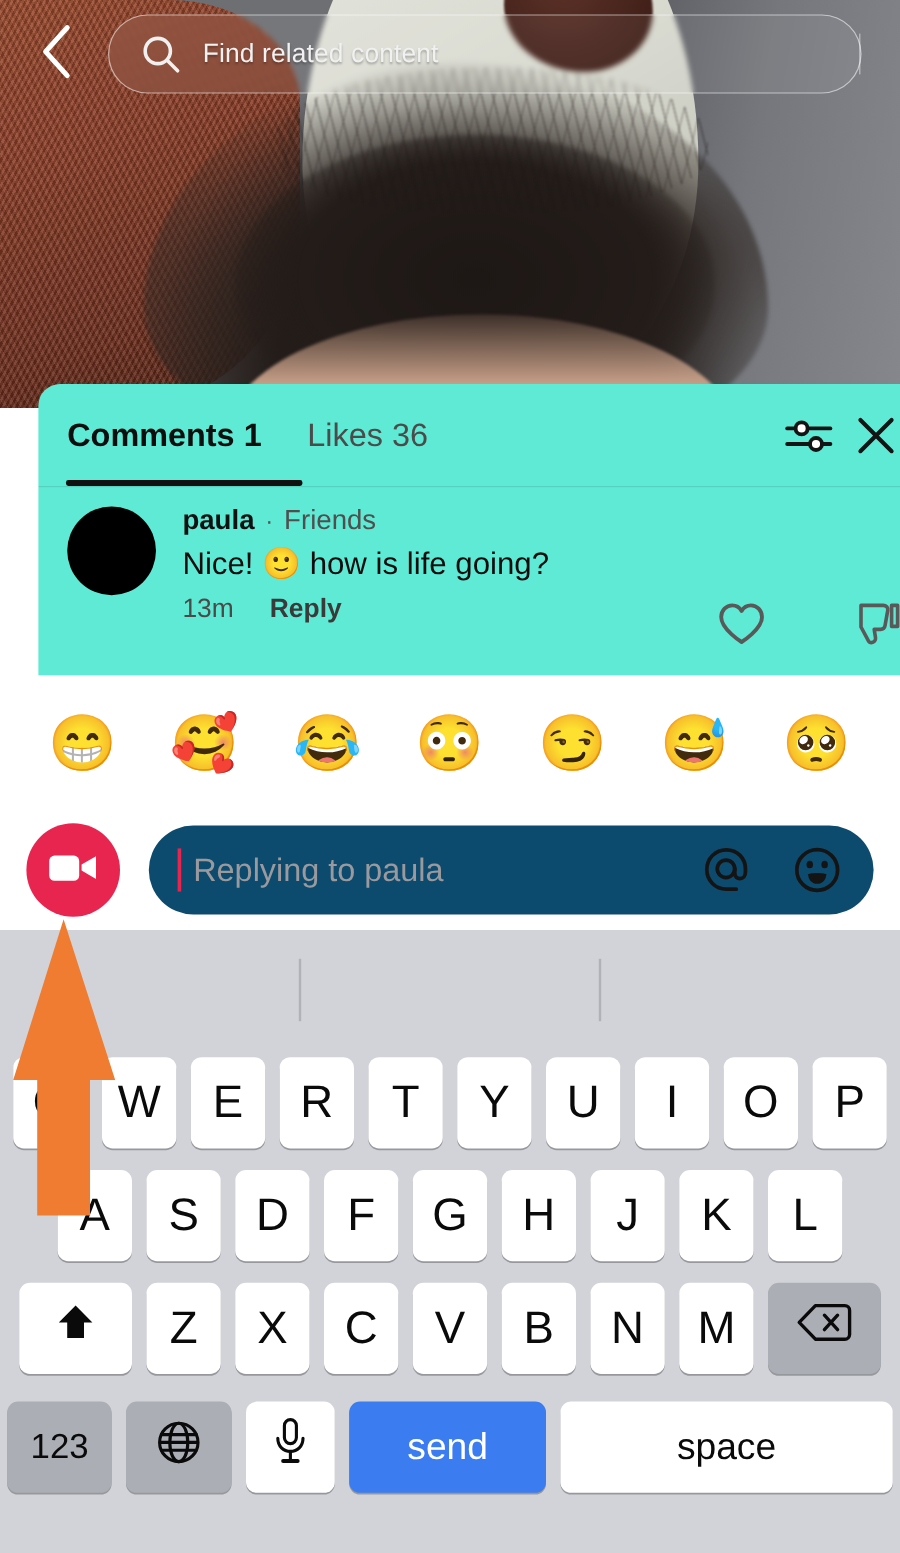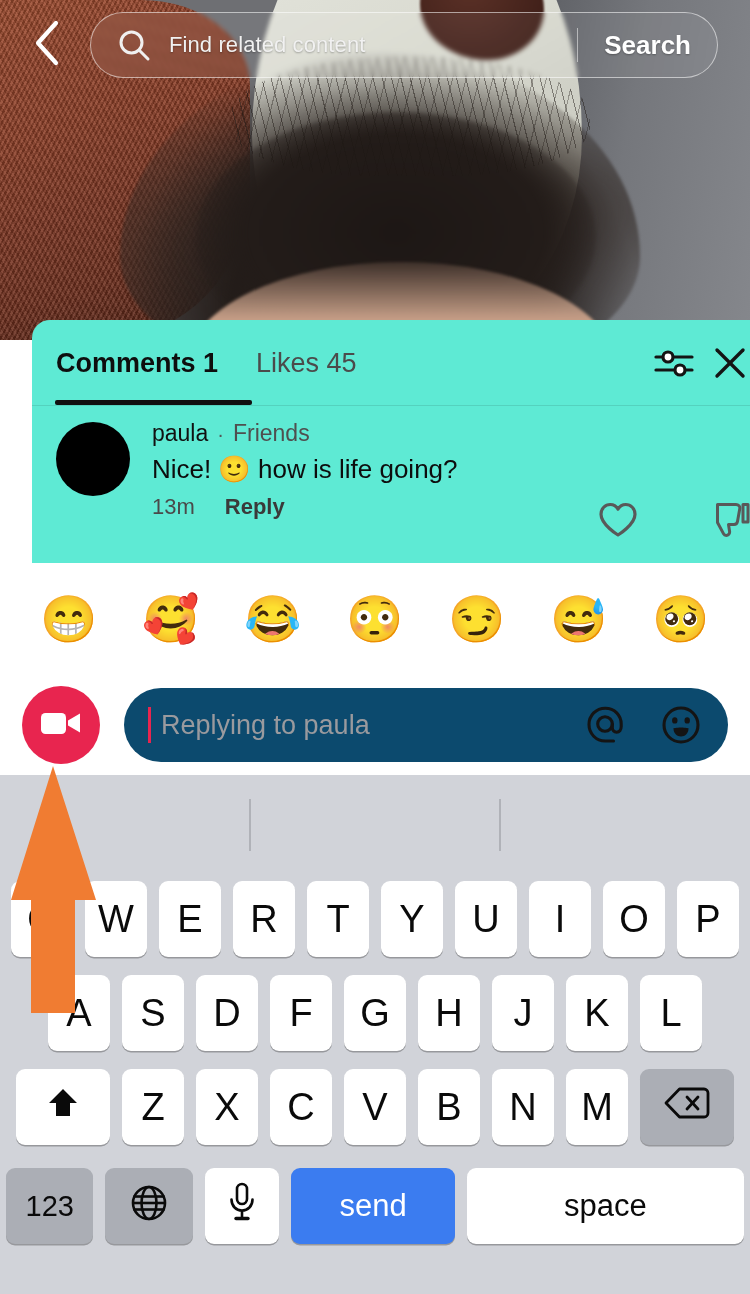--- a/index.html
+++ b/index.html
@@ -171,21 +171,21 @@
   }
   .avatar {
     width: 74px; height: 74px;
     border-radius: 50%;
     background: #000000;
     flex-shrink: 0;
     margin-top: 2px;
   }
   .comment-body { margin-left: 22px; flex: 1; min-width: 0; }
   .comment-meta { font-size: 23px; color: #2e2e2e; display: flex; align-items: baseline; }
-  .comment-author { font-weight: 400; color: #111111; }
+  .comment-author { font-weight: 700; color: #111111; }
   .comment-dot { margin: 0 9px; color: #555; font-size: 20px; }
   .comment-rel { color: #4f4f4f; }
   .comment-text {
     font-size: 26px; color: #0d0d0d;
     margin-top: 7px; line-height: 1.16;
     white-space: nowrap;
   }
   .comment-actions {
     display: flex; 
     margin-top: 10px;
@@ -321,28 +321,27 @@
     </div>
     <div class="search-pill">
       <span class="search-icon-wrap">
         <svg width="34" height="34" viewBox="0 0 34 34" fill="none">
           <circle cx="14.5" cy="14.5" r="10.5" stroke="#f0f0f0" stroke-width="3"></circle>
           <line x1="22.5" y1="22.5" x2="31" y2="31" stroke="#f0f0f0" stroke-width="3" stroke-linecap="round"></line>
         </svg>
       </span>
       <span class="search-placeholder">Find related content</span>
       <span class="search-divider"></span>
-      <span class="search-action">Search</span>
     </div>
   </div>
 
   <div class="comments-panel">
     <div class="comments-header">
       <span class="tab">Comments 1</span>
-      <span class="tab inactive">Likes 45</span>
+      <span class="tab inactive">Likes 36</span>
       <span class="header-spacer"></span>
       <span class="header-icon">
         <svg width="42" height="34" viewBox="0 0 42 34" fill="none">
           <line x1="3" y1="11" x2="39" y2="11" stroke="#141414" stroke-width="3.2" stroke-linecap="round"></line>
           <line x1="3" y1="24" x2="39" y2="24" stroke="#141414" stroke-width="3.2" stroke-linecap="round"></line>
           <circle cx="15" cy="11" r="5" fill="#ffffff" stroke="#141414" stroke-width="3.2"></circle>
           <circle cx="27" cy="24" r="5" fill="#ffffff" stroke="#141414" stroke-width="3.2"></circle>
         </svg>
       </span>
       <span class="header-icon">

